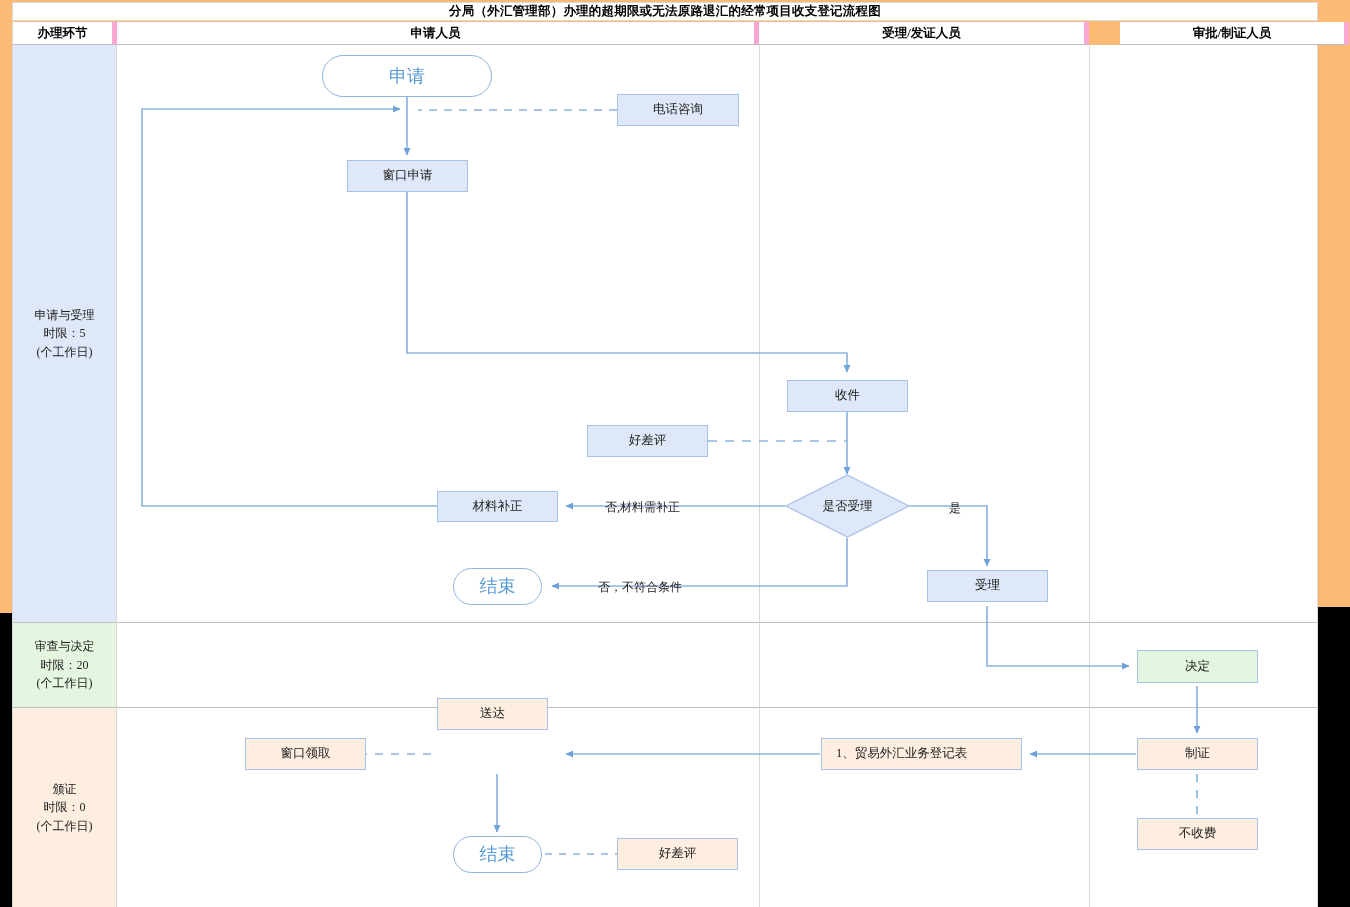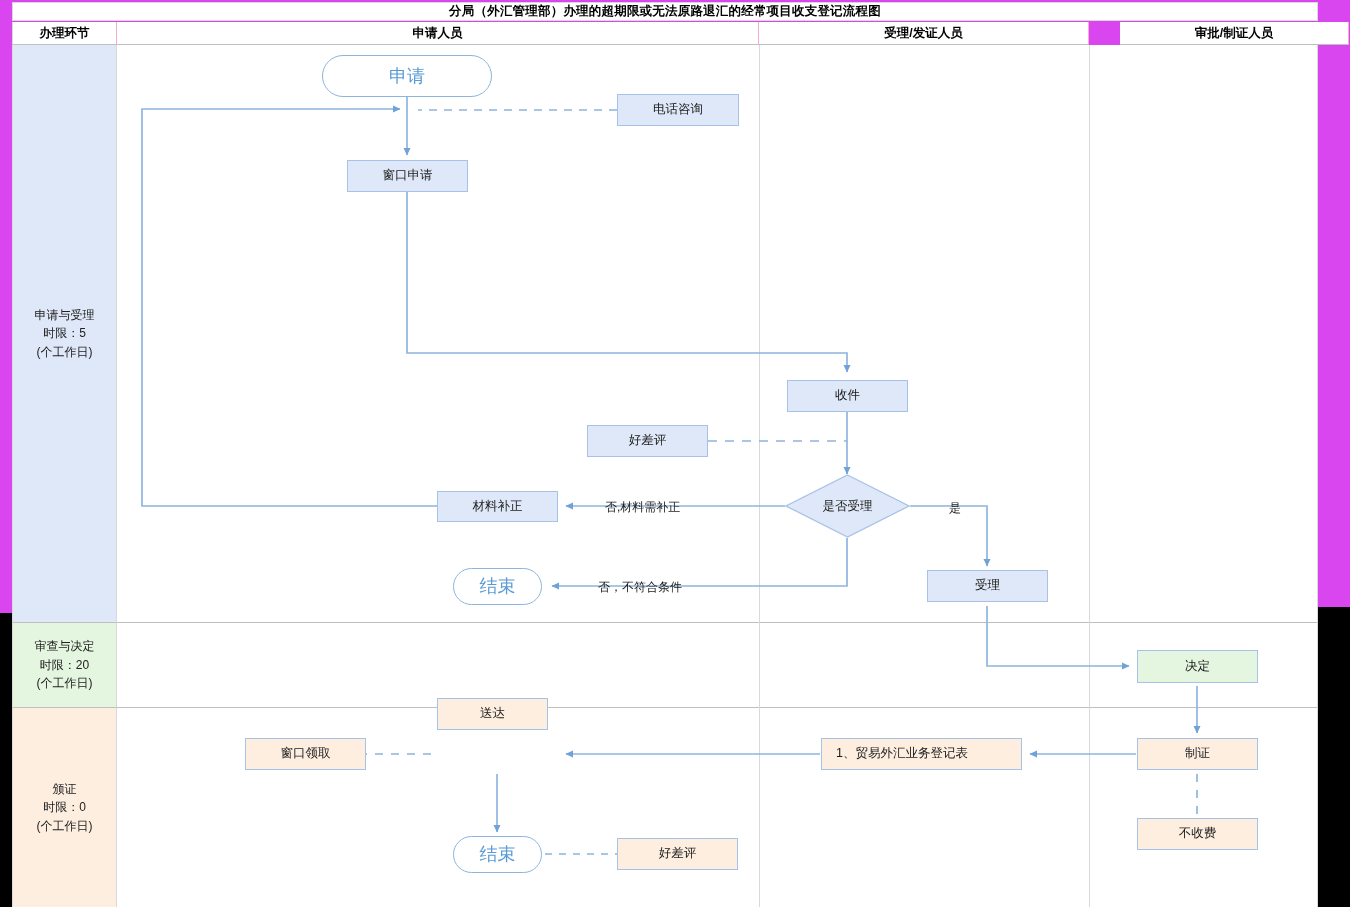--- a/index.html
+++ b/index.html
@@ -5,22 +5,23 @@
   * { box-sizing: border-box; }
   html, body {
     margin: 0; padding: 0;
     background: #ffffff;
     font-family: "Liberation Sans", "DejaVu Sans", sans-serif;
   }
   #page {
     position: relative;
     width: 1350px;
     height: 907px;
-    background: #d946ef;
+    background: #fdba74;
     overflow: hidden;
+    font-family: Liberation Serif, serif;
   }
 
   
   .black-bar { position: absolute; background: #000000; }
   #bar-left  { left: 0;     top: 613px; width: 12px;  height: 294px; }
   #bar-right { left: 1318px; top: 607px; width: 32px; height: 300px; }
 
   
   #title-bar {
     position: absolute; left: 12px; top: 2px;
@@ -29,21 +30,21 @@
     background: #ffffff;
     display: flex; align-items: center; justify-content: center;
     font-size: 12.5px; font-weight: bold; color: #000000;
     letter-spacing: .2px;
     white-space: nowrap;
   }
 
   
   .hdr {
     position: absolute; top: 22px; height: 23px;
-    border-right: 1px solid #f9a8d4;
+    border-right: 5px solid #f9a8d4;
     border-bottom: 1px solid #bfbfbf;
     display: flex; align-items: center; justify-content: center;
     font-size: 12.5px; font-weight: bold; color: #000000;
     background: #ffffff; white-space: nowrap;
   }
   #hdr-0 { left: 12px;   width: 105px; border-left: 1px solid #d9d9d9; }
   #hdr-1 { left: 117px;  width: 642px; }
   #hdr-2 { left: 759px;  width: 330px; }
   #hdr-3 { left: 1120px; width: 229px; }
 

